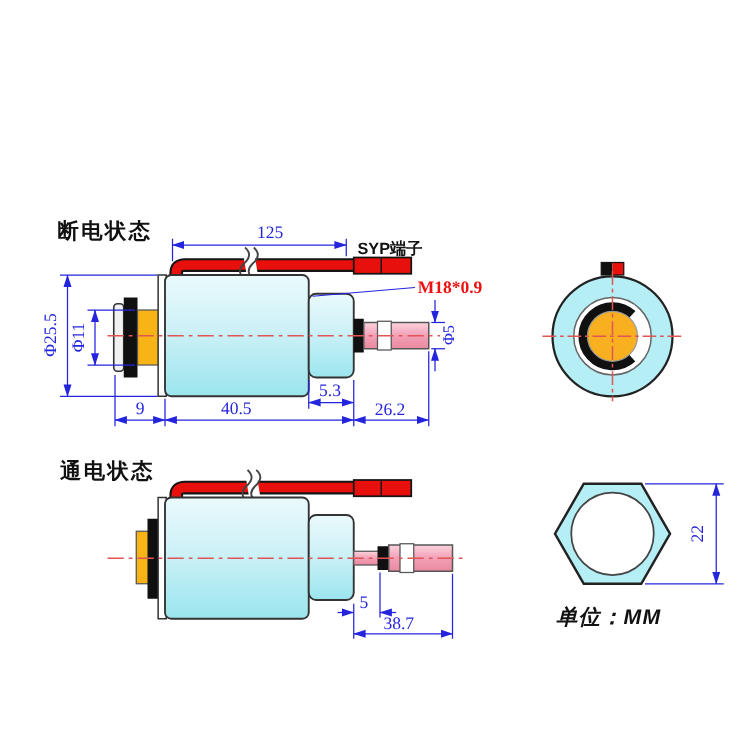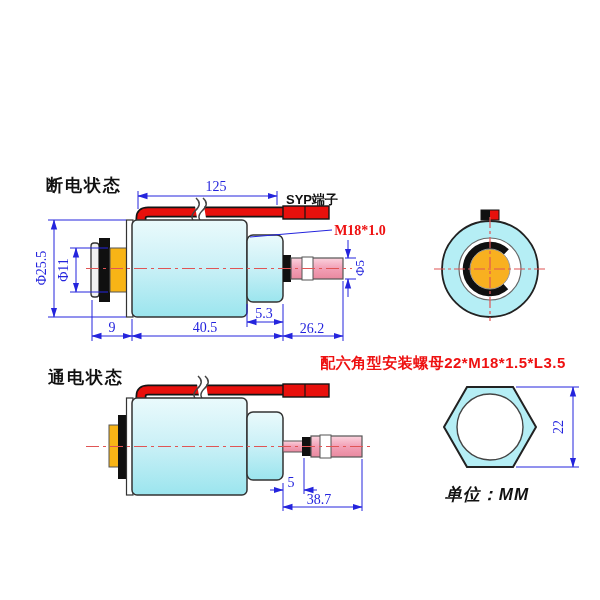--- a/index.html
+++ b/index.html
@@ -169,30 +169,29 @@
       <line x1="516" y1="387" x2="579" y2="387"></line>
       <line x1="516" y1="467" x2="579" y2="467"></line>
       <line x1="573" y1="387" x2="573" y2="467" marker-start="url(#ar)" marker-end="url(#ar)"></line>
     </g>
   </g>
 </svg>
 
 <div class="lbl c state" style="left:84px;top:185px">断电状态</div>
 <div class="lbl c dim" style="left:216px;top:187px">125</div>
 <div class="lbl c small-black" style="left:312px;top:199px">SYP端子</div>
-<div class="lbl c red-ann" style="left:360px;top:231px">M18*1.0</div>
+<div class="lbl c red-ann" style="left:360px;top:231px">M18*0.9</div>
 <div class="lbl v dim" style="left:42px;top:268px">Φ25.5</div>
 <div class="lbl v dim" style="left:64px;top:270px">Φ11</div>
 <div class="lbl v dim-sm" style="left:359px;top:268px">Φ5</div>
 <div class="lbl c dim" style="left:264px;top:314px">5.3</div>
 <div class="lbl c dim" style="left:112px;top:328px">9</div>
-<div class="lbl c dim" style="left:205px;top:328px">40.5</div>
+<div class="lbl c dim" style="left:189px;top:328px">40.5</div>
 <div class="lbl c dim" style="left:312px;top:329px">26.2</div>
 
-<div class="lbl c red-note" style="left:443px;top:362px">配六角型安装螺母22*M18*1.5*L3.5</div>
 <div class="lbl c state" style="left:86px;top:377px">通电状态</div>
 <div class="lbl c dim" style="left:291px;top:483px">5</div>
 <div class="lbl c dim" style="left:319px;top:500px">38.7</div>
 
 <div class="lbl v dim" style="left:559px;top:427px">22</div>
 <div class="lbl c unit" style="left:487px;top:494px">单位：MM</div>
 
 </div>
 
 </body></html>

